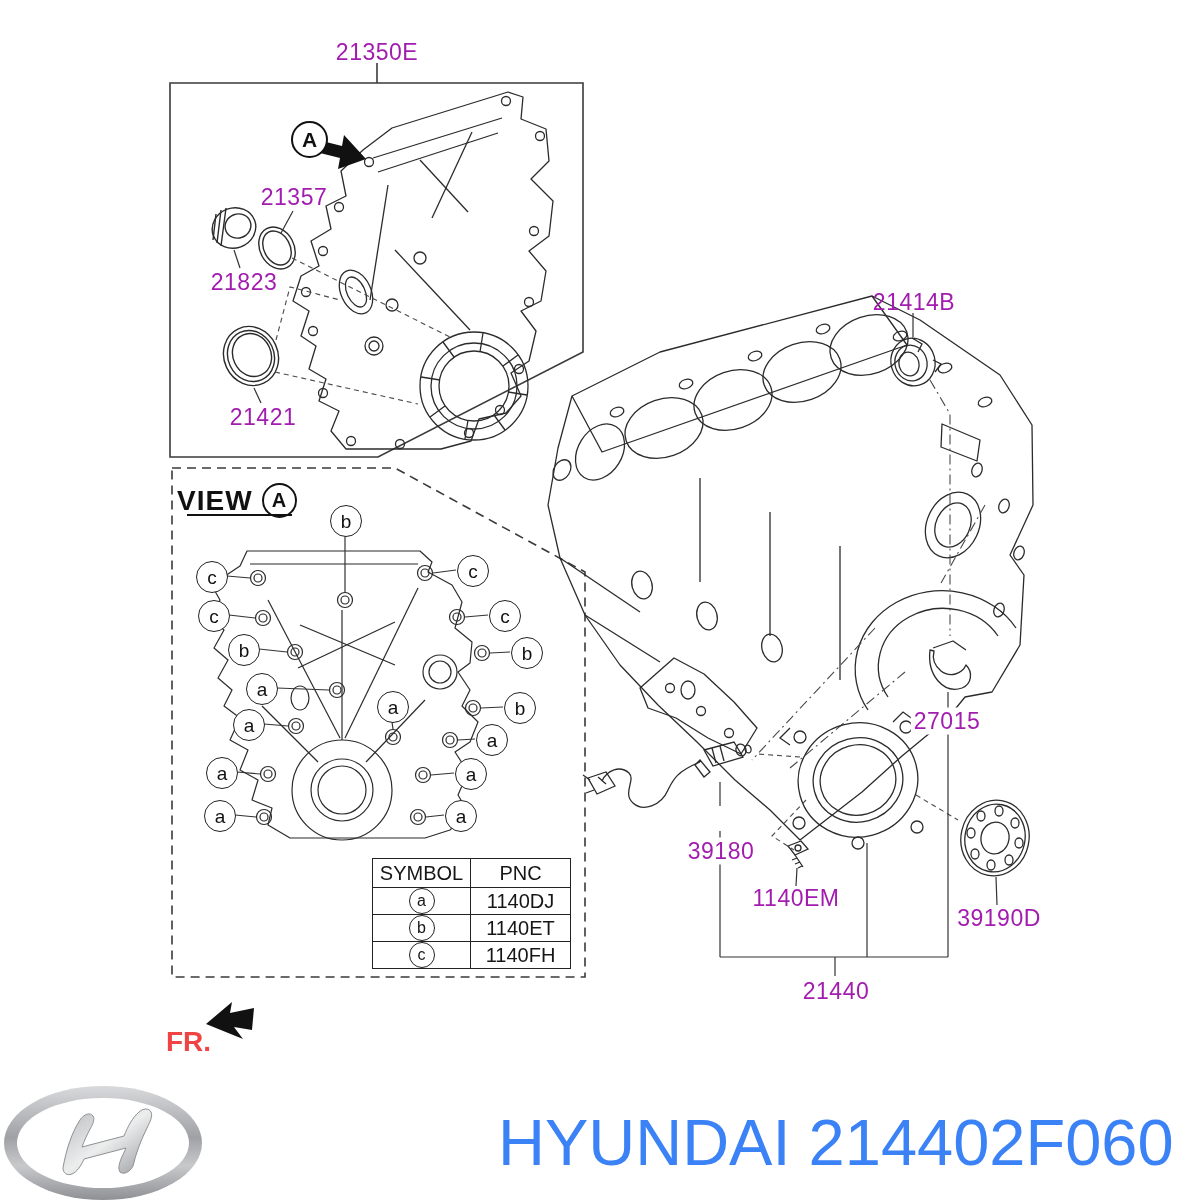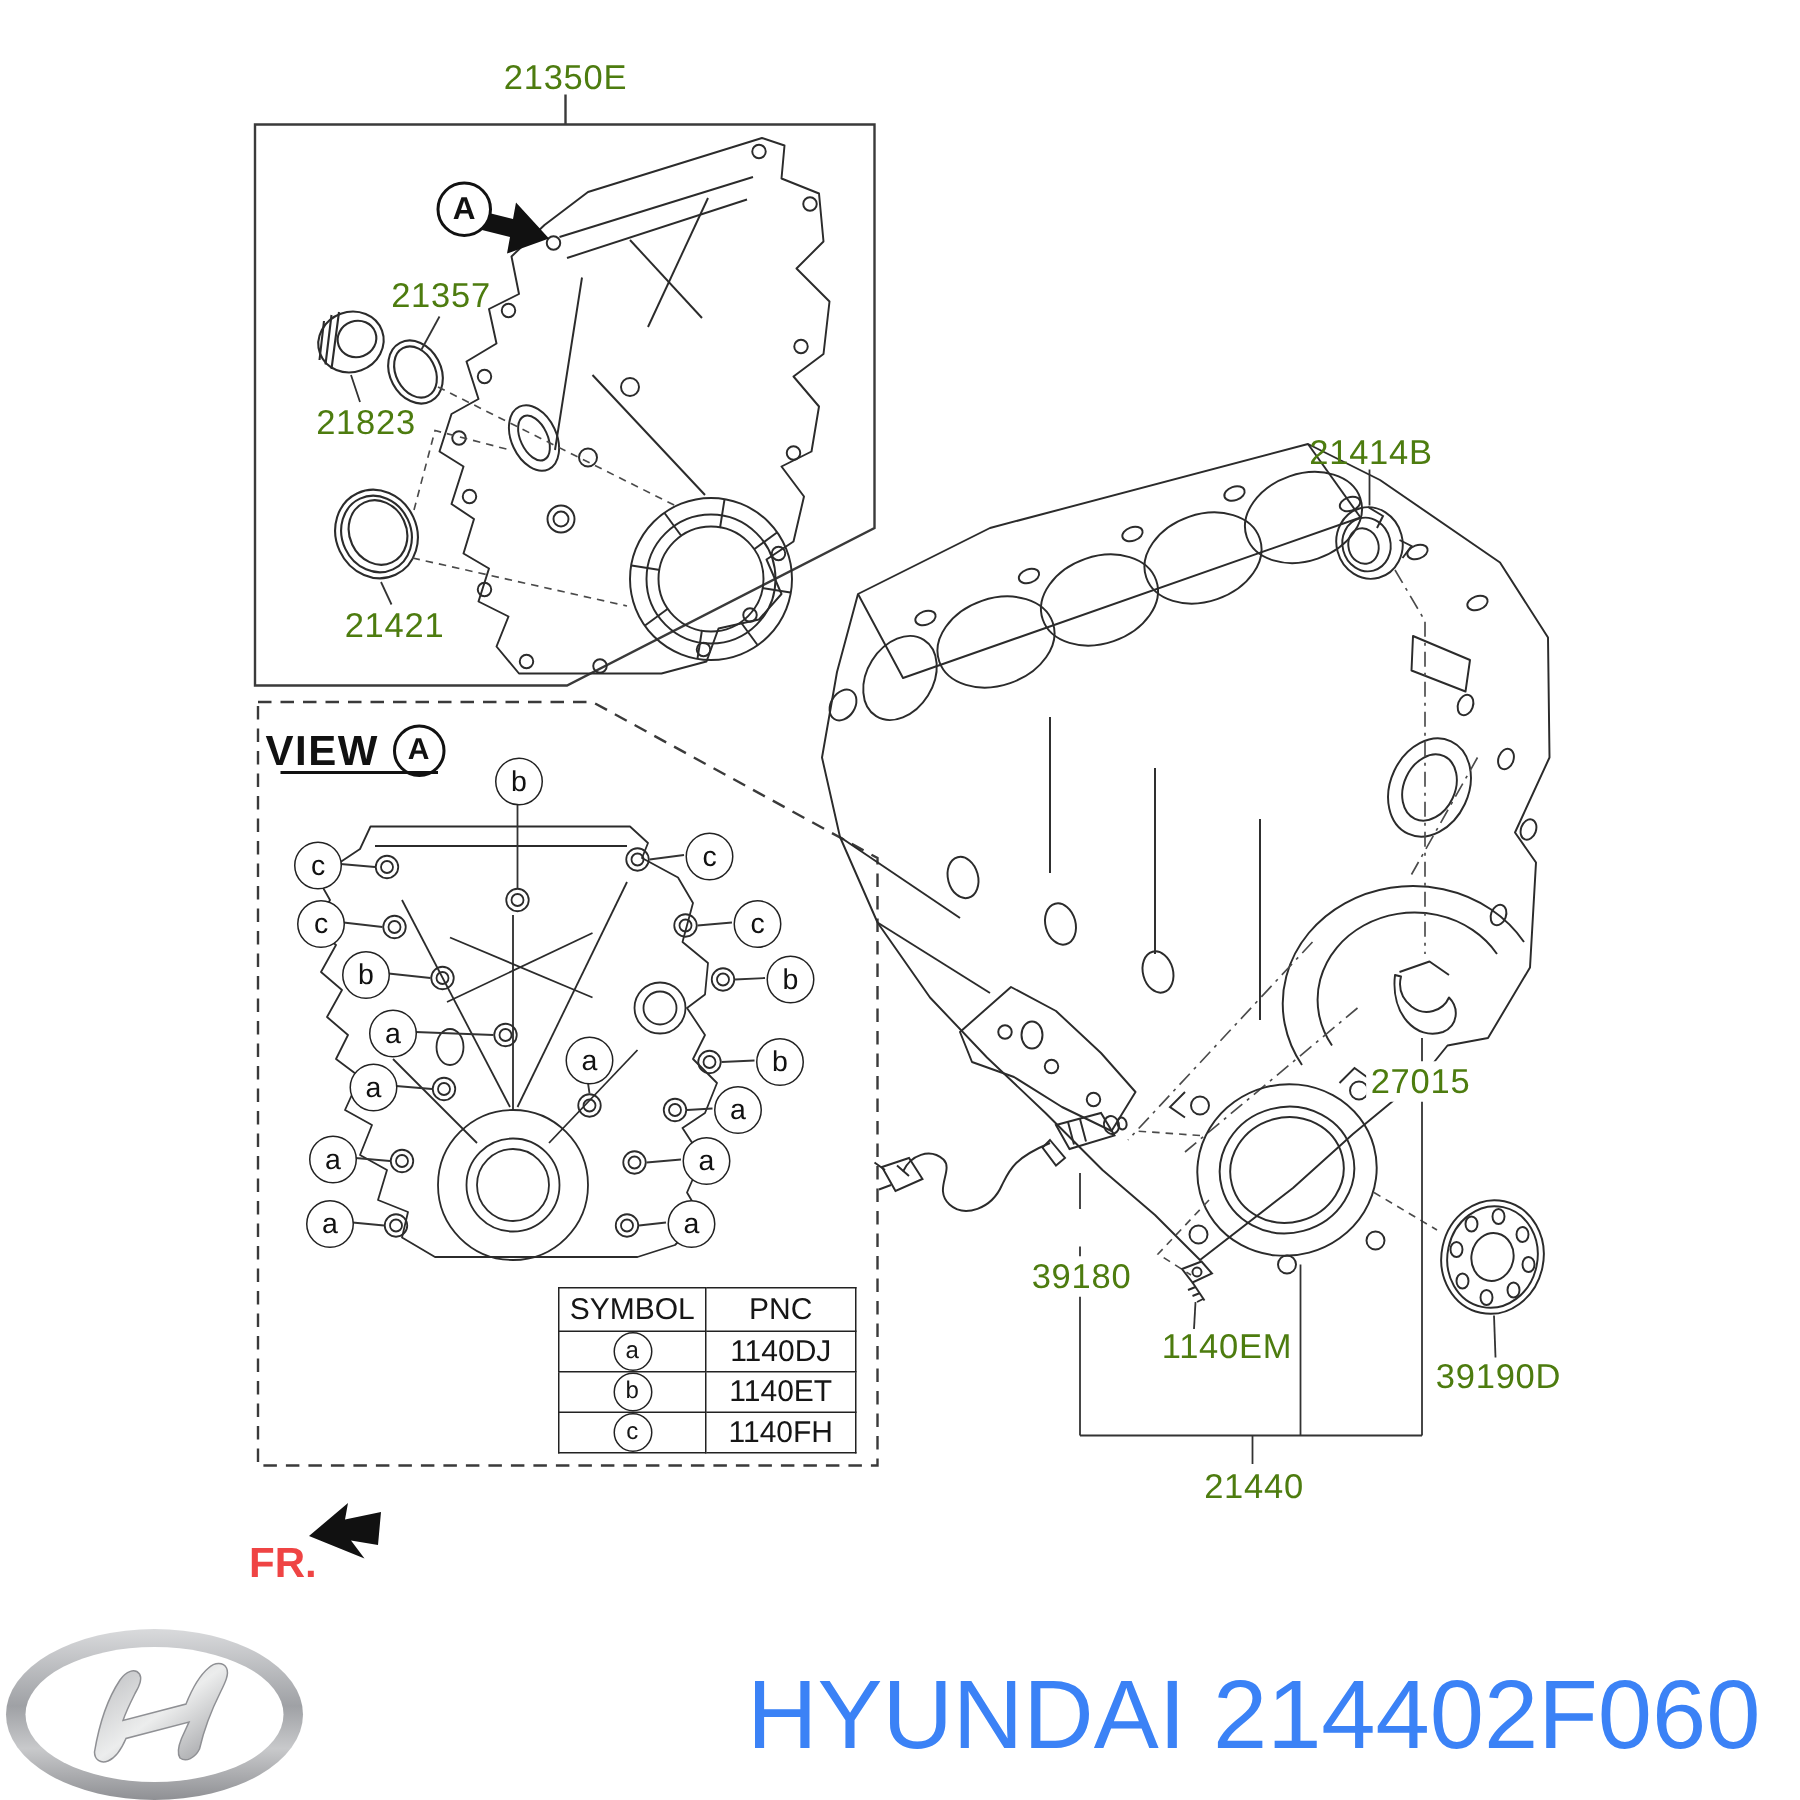--- a/index.html
+++ b/index.html
@@ -2,21 +2,21 @@
 <html><head>
 <meta charset="utf-8">
 <style>
   html,body{margin:0;padding:0;}
   body{
     width:1200px;height:1200px;position:relative;background:#ffffff;
     font-family:"Liberation Sans", sans-serif;color:#161616;overflow:hidden;
   }
   #art{position:absolute;left:0;top:0;z-index:0;}
   .lbl{
-    position:absolute;z-index:2;font-size:23px;color:#4d7c0f;
+    position:absolute;z-index:2;font-size:23px;color:#a21caf;
     transform:translate(-50%,-50%);white-space:nowrap;letter-spacing:0.5px;
   }
   .marker{
     position:absolute;z-index:2;width:30px;height:30px;border:1.7px solid #222;
     border-radius:50%;background:#fff;display:flex;align-items:center;justify-content:center;
     font-size:19px;color:#111;line-height:1;
   }
   .callout-circle{
     position:absolute;z-index:2;width:33px;height:33px;border:2px solid #111;
     border-radius:50%;background:#fff;display:flex;align-items:center;justify-content:center;
@@ -350,21 +350,21 @@
   </g>
 </svg>
 
 <div class="lbl" style="left:377px;top:52px;">21350E</div>
 <div class="lbl" style="left:294px;top:197px;">21357</div>
 <div class="lbl" style="left:244px;top:282px;">21823</div>
 <div class="lbl" style="left:263px;top:417px;">21421</div>
 <div class="lbl" style="left:914px;top:302px;">21414B</div>
 <div class="lbl" style="left:947px;top:721px;background:#fff;padding:0 3px;">27015</div>
 <div class="lbl" style="left:721px;top:819px;background:#fff;padding:0 3px;margin-top:32px;">39180</div>
-<div class="lbl" style="left:796px;top:898px;margin-left:22px;">1140EM</div>
+<div class="lbl" style="left:796px;top:898px;">1140EM</div>
 <div class="lbl" style="left:999px;top:918px;">39190D</div>
 <div class="lbl" style="left:836px;top:991px;">21440</div>
 
 <div class="callout-circle" style="left:291px;top:121px;">A</div>
 
 <div class="view-head">
   <span class="view-word">VIEW</span>
   <span class="view-circle">A</span>
 </div>
 <div class="view-underline"></div>

